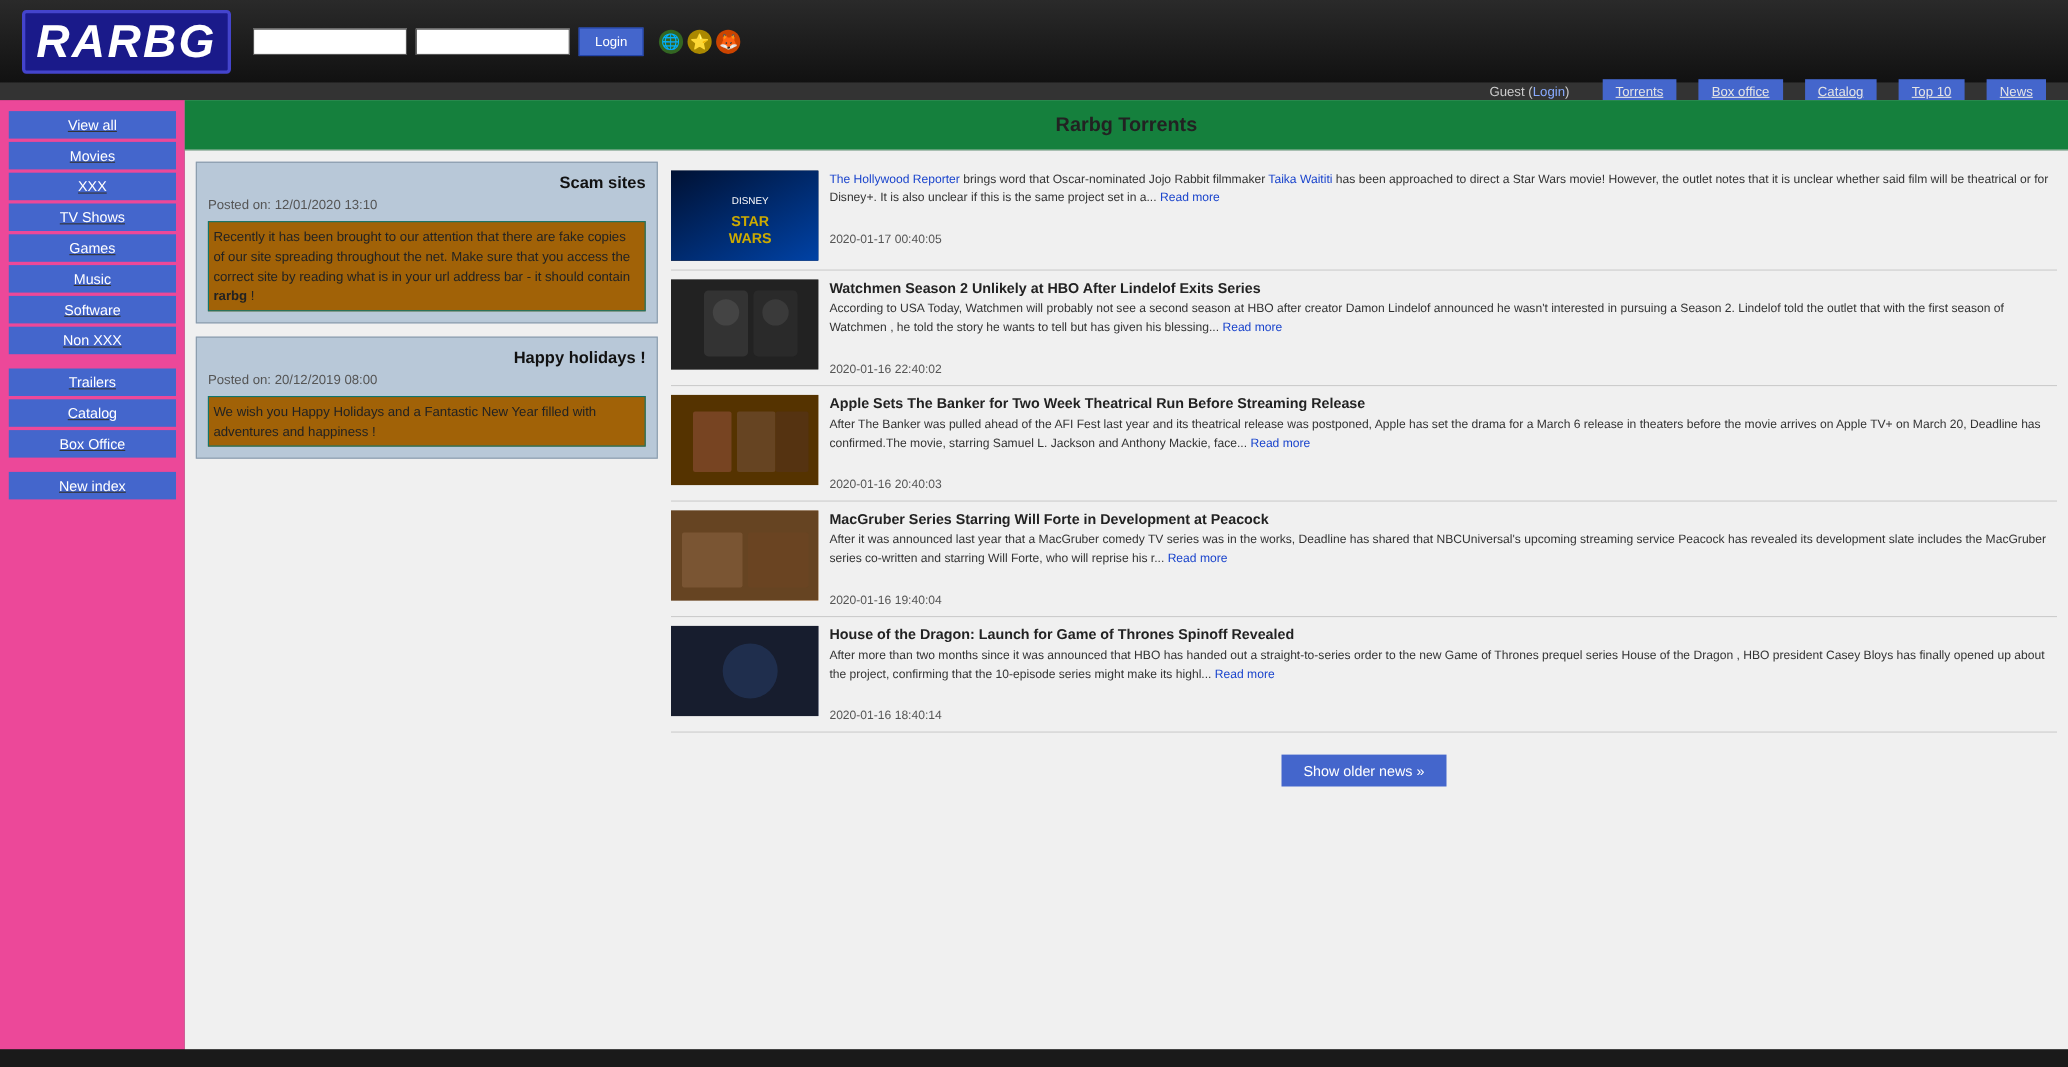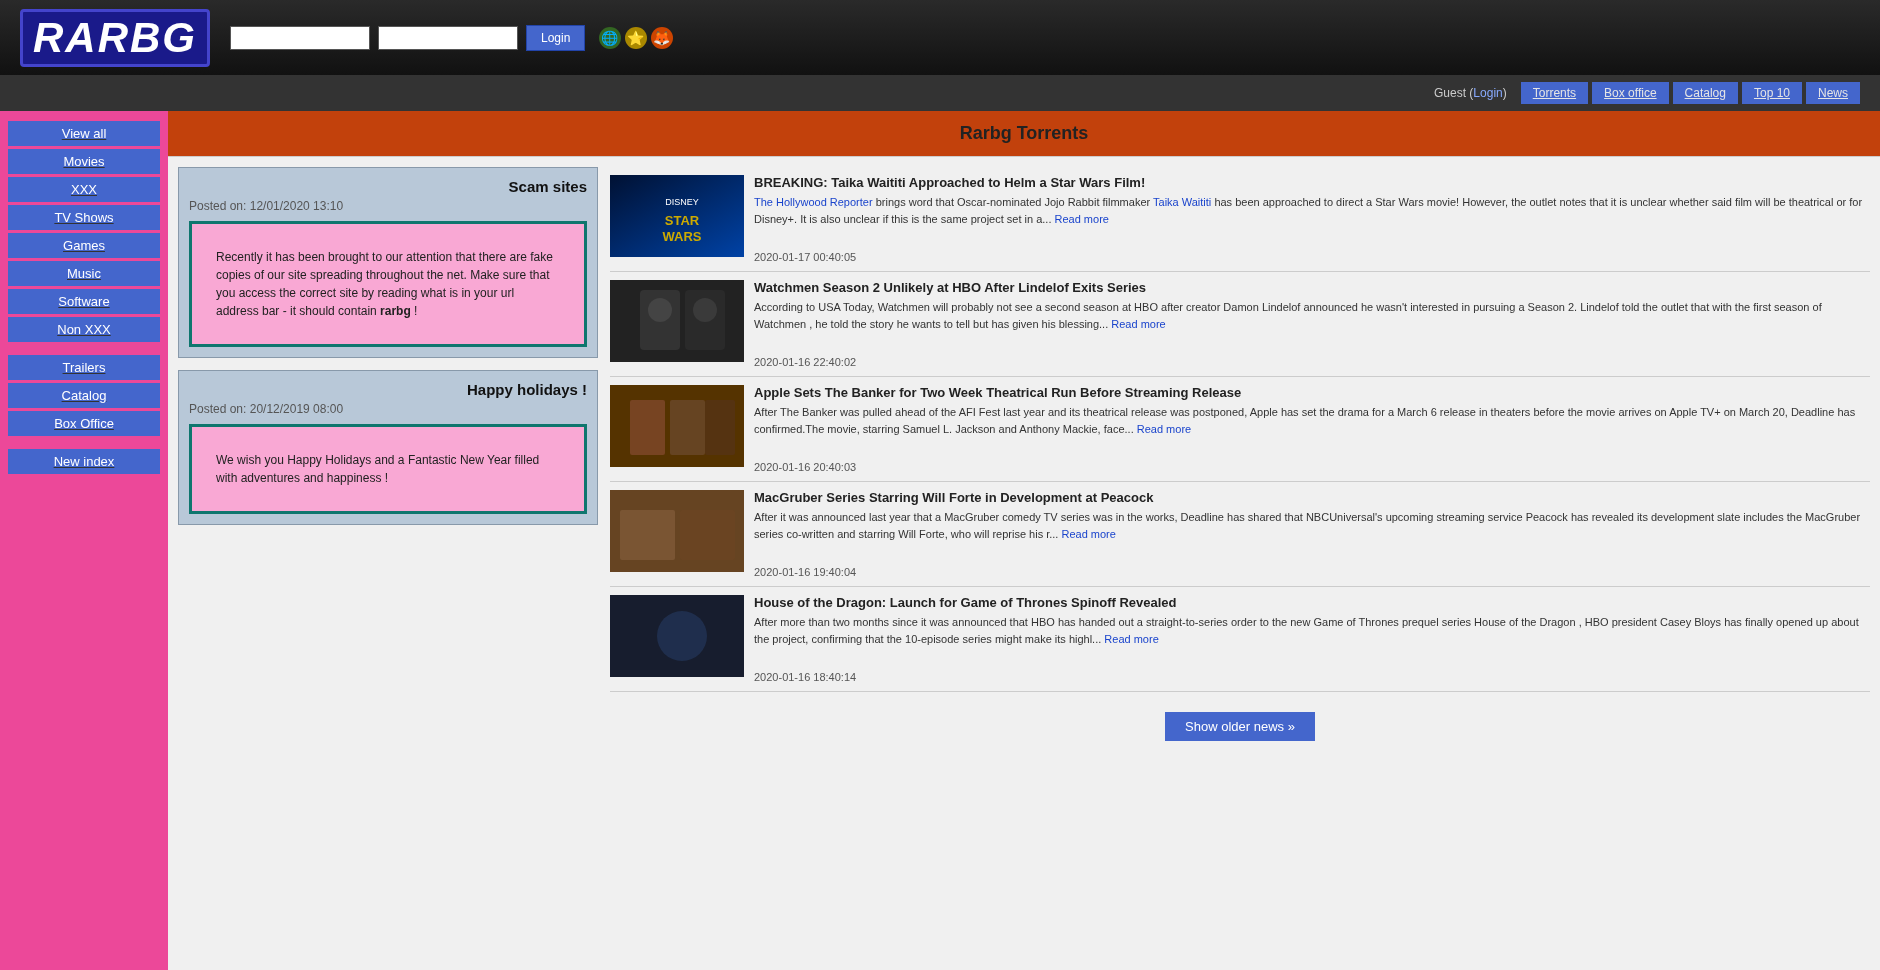--- a/index.html
+++ b/index.html
@@ -45,22 +45,22 @@
     #icons-area { display: flex; gap: 4px; align-items: center; margin-left: 4px; }
     .icon-circle { width: 22px; height: 22px; border-radius: 50%; display: inline-flex; align-items: center; justify-content: center; font-size: 14px; }
 
     
     #nav-bar {
       background: #333;
       display: flex;
       justify-content: flex-end;
       align-items: center;
       padding: 0 20px;
-      height: 36px;
-      gap: 4px;
+      height: 16px;
+      gap: 20px;
     }
     #guest-label { color: #ccc; font-size: 12px; margin-right: 10px; }
     #guest-label a { color: #88aaff; text-decoration: none; }
     .nav-btn {
       background: #4466cc;
       color: #e5e5e5;
       border: none;
       padding: 4px 12px;
       cursor: pointer;
       font-size: 12px;
@@ -102,21 +102,21 @@
       padding: 0;
     }
 
     
     #page-title-bar {
       text-align: center;
       font-size: 18px;
       font-weight: bold;
       padding: 12px;
       color: #222;
-      background: #c2410c;
+      background: #15803d;
       border-bottom: 1px solid #ccc;
     }
 
     
     #content-inner {
       display: flex;
       gap: 0;
       padding: 10px;
     }
 
@@ -138,23 +138,23 @@
       color: #111;
       margin-bottom: 4px;
       text-align: right;
     }
     .post-date {
       font-size: 12px;
       color: #555;
       margin-bottom: 8px;
     }
     .post-content-box {
-      background: #f9a8d4;
-      border: 3px solid #0f766e;
-      padding: 24px;
+      background: #a16207;
+      border: 1px solid #0f766e;
+      padding: 4px;
       font-size: 12px;
       line-height: 1.5;
       color: #222;
     }
     .post-content-box b { font-weight: bold; }
 
     
     #right-news {
       flex: 1;
     }
@@ -295,21 +295,20 @@
                     <stop offset="100%" stop-color="#0044aa"></stop>
                   </linearGradient>
                 </defs>
                 <text x="72" y="30" text-anchor="middle" fill="white" font-size="9" font-family="Arial">DISNEY</text>
                 <text x="72" y="50" text-anchor="middle" fill="#ccaa00" font-size="13" font-weight="bold" font-family="Arial">STAR</text>
                 <text x="72" y="66" text-anchor="middle" fill="#ccaa00" font-size="13" font-weight="bold" font-family="Arial">WARS</text>
               </svg>
             </div>
           </div>
           <div class="news-text">
-            <div class="news-title">BREAKING: Taika Waititi Approached to Helm a Star Wars Film!</div>
             <div class="news-body">
               <span style="color:#1a44cc;">The Hollywood Reporter</span> brings word that Oscar-nominated Jojo Rabbit filmmaker <span style="color:#1a44cc;">Taika Waititi</span> has been approached to direct a Star Wars movie! However, the outlet notes that it is unclear whether said film will be theatrical or for Disney+. It is also unclear if this is the same project set in a... <a href="#">Read more</a>
             </div>
             <div class="news-date">2020-01-17 00:40:05</div>
           </div>
         </div>
 
         <div class="news-item">
           <div class="news-thumb thumb-watchmen">
             <div class="thumb-inner">

